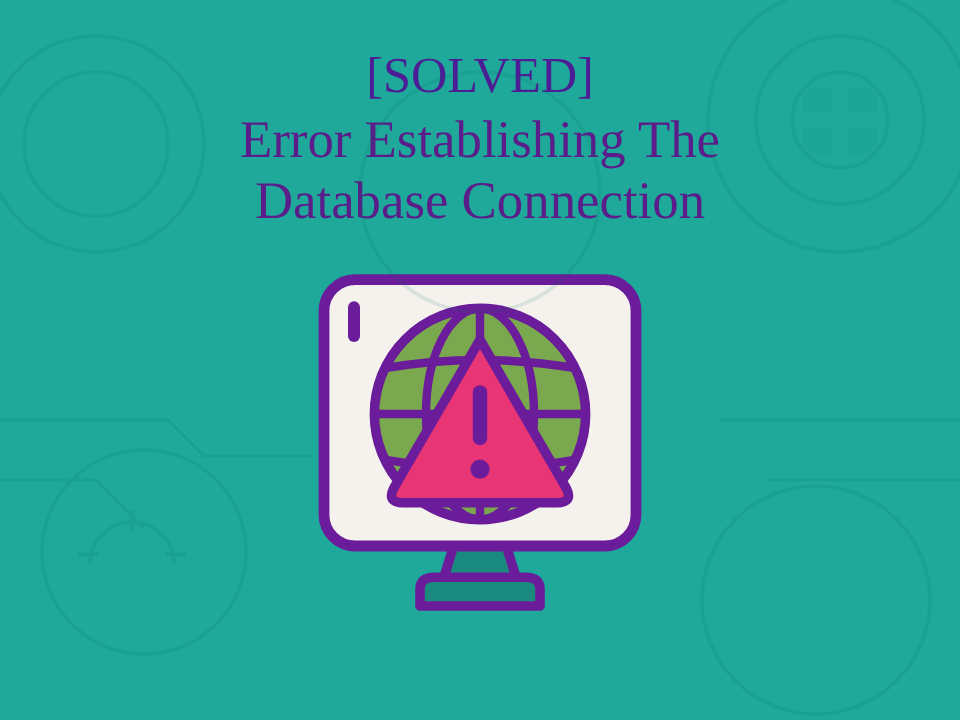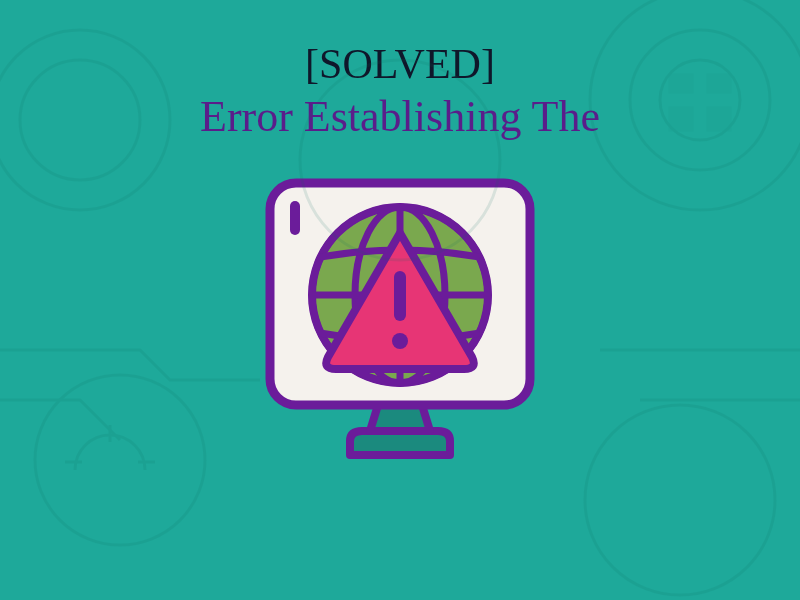--- a/index.html
+++ b/index.html
@@ -14,21 +14,21 @@
       flex-direction: column;
       align-items: center;
     }
     .bg-pattern {
       position: absolute;
       inset: 0;
       opacity: 0.12;
       pointer-events: none;
     }
     .solved-tag {
-      color: #0f172a;
+      color: #4c1d95;
       font-size: 42px;
       font-weight: 400;
       margin-top: 40px;
       text-align: right;
       font-family: Georgia, serif;
     }
     .error-heading {
       color: #5a1d8a;
       font-size: 44px;
       font-weight: 400;
@@ -69,20 +69,21 @@
       <line x1="45" y1="-8" x2="28" y2="-8"></line>
       <line x1="0" y1="-45" x2="0" y2="-28"></line>
     </g>
   </g>
 </svg>
 
 <div class="solved-tag">[SOLVED]</div>
 
 <div class="error-heading">
   <span>Error Establishing The</span><br>
+  <span>Database Connection</span>
 </div>
 
 <svg class="illustration" viewBox="0 0 320 290">
 
   <path d="M 110 268 Q 110 258 122 258 L 198 258 Q 210 258 210 268 L 210 282 L 110 282 Z" fill="#1b8a7e" stroke="#6b1c9a" stroke-width="8" stroke-linejoin="round"></path>
 
   <path d="M 138 232 L 182 232 L 190 258 L 130 258 Z" fill="#1b8a7e" stroke="#6b1c9a" stroke-width="8" stroke-linejoin="round"></path>
 
   <rect x="30" y="10" width="260" height="222" rx="26" ry="26" fill="#f5f2ed" stroke="#6b1c9a" stroke-width="9"></rect>
 

